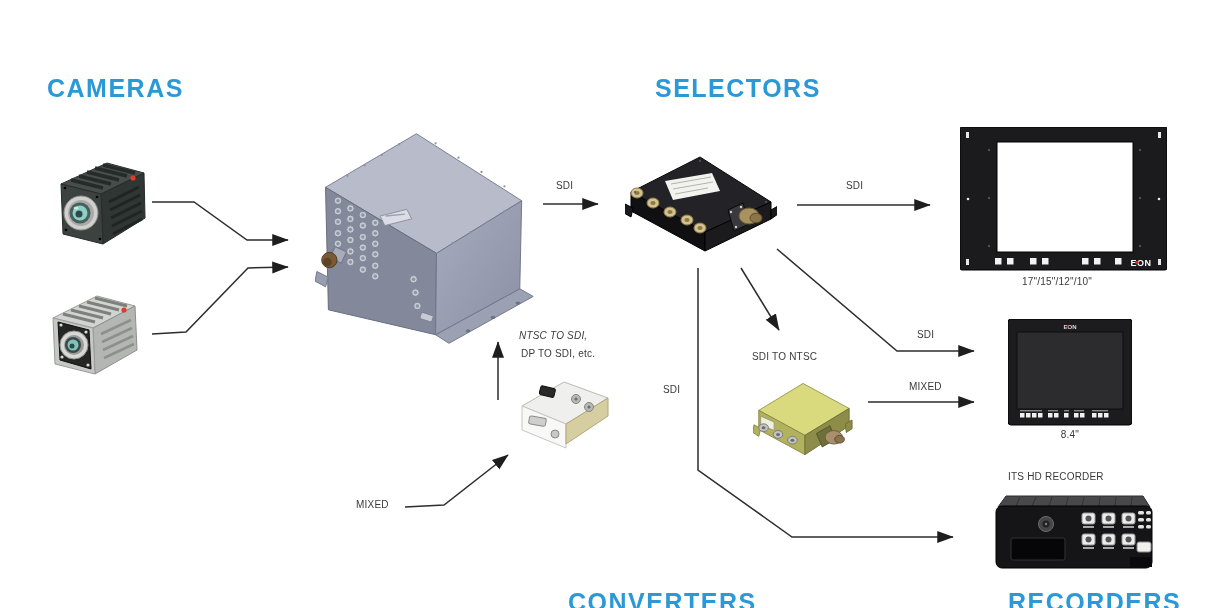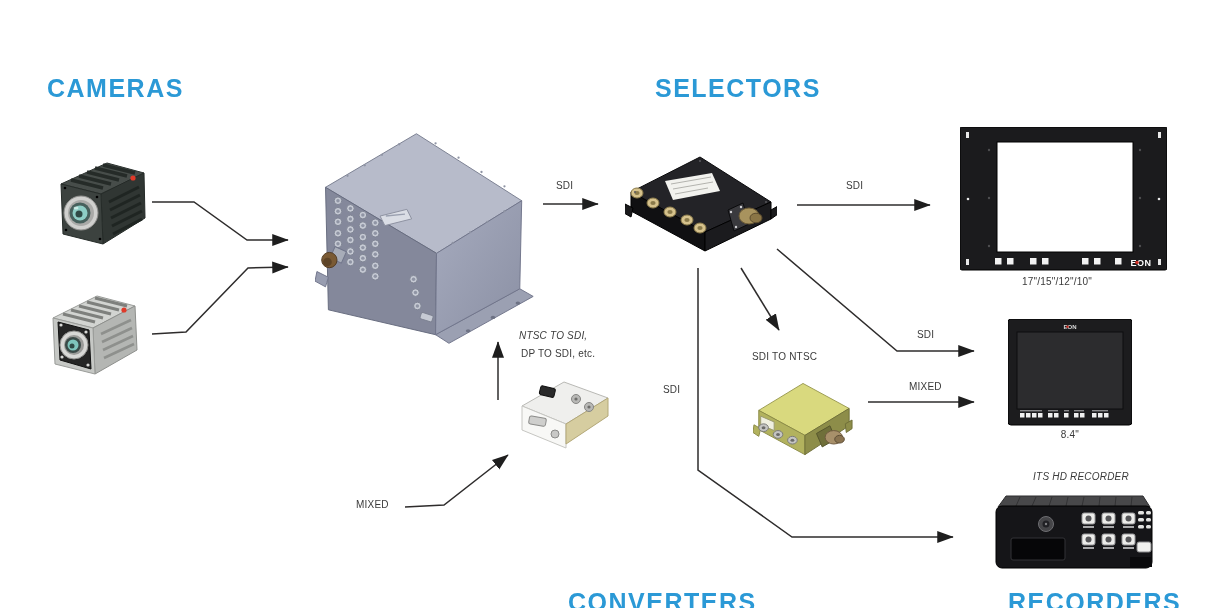--- a/index.html
+++ b/index.html
@@ -53,21 +53,21 @@
 
   <div class="lbl" style="left:556px;top:180px;">SDI</div>
   <div class="lbl" style="left:846px;top:180px;">SDI</div>
   <div class="lbl" style="left:917px;top:329px;">SDI</div>
   <div class="lbl" style="left:663px;top:384px;">SDI</div>
   <div class="lbl" style="left:909px;top:381px;">MIXED</div>
   <div class="lbl" style="left:752px;top:351px;">SDI TO NTSC</div>
   <div class="lbl" style="left:519px;top:330px;font-style:italic;">NTSC TO SDI,</div>
   <div class="lbl" style="left:521px;top:348px;">DP TO SDI, etc.</div>
   <div class="lbl" style="left:356px;top:499px;">MIXED</div>
-  <div class="lbl" style="left:1008px;top:471px;width:146px;text-align:center;font-style:italic;">ITS HD RECORDER</div>
+  <div class="lbl" style="left:1008px;top:471px;width:146px;text-align:left;">ITS HD RECORDER</div>
   <div class="lbl" style="left:1022px;top:276px;">17"/15"/12"/10"</div>
   <div class="lbl" style="left:1040px;top:429px;width:60px;text-align:center;">8.4"</div>
 
   <svg class="dev" style="left:57px;top:158px;" width="92" height="88" viewBox="0 0 92 88">
     <g>
       <polygon points="4,26 50,5 87,15 44,36" fill="#474d4a" stroke="#2c322f" stroke-width="1"></polygon>
       <polygon points="44,36 87,15 88,60 46,86" fill="#303633" stroke="#242a27" stroke-width="1"></polygon>
       <polygon points="4,26 44,36 46,86 6,76" fill="#3c423f" stroke="#262c29" stroke-width="1"></polygon>
       <g stroke="#252b28" stroke-width="3.4">
         <line x1="14" y1="22" x2="46" y2="30"></line>

